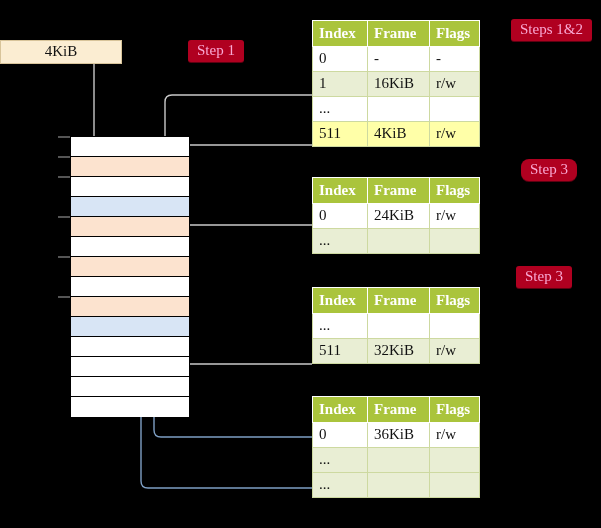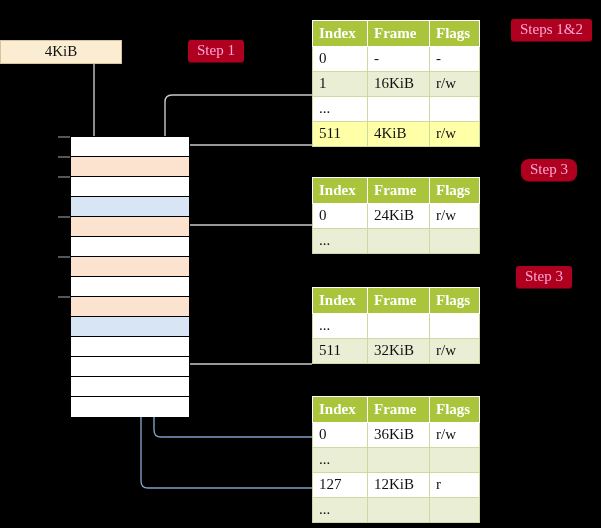--- a/index.html
+++ b/index.html
@@ -215,25 +215,20 @@
           <tr class="odd">
             <td>0</td>
             <td>36KiB</td>
             <td>r/w</td>
           </tr>
           <tr class="even">
             <td>...</td>
             <td></td>
             <td></td>
           </tr>
-          <tr class="odd">
-            <td>127</td>
-            <td>12KiB</td>
-            <td>r</td>
-          </tr>
           <tr class="even">
             <td>...</td>
             <td></td>
             <td></td>
           </tr>
         </tbody>
       </table>
     </div>
 
 <div class="tick" style="position: absolute; left: 58px; top: 136px;"></div>

